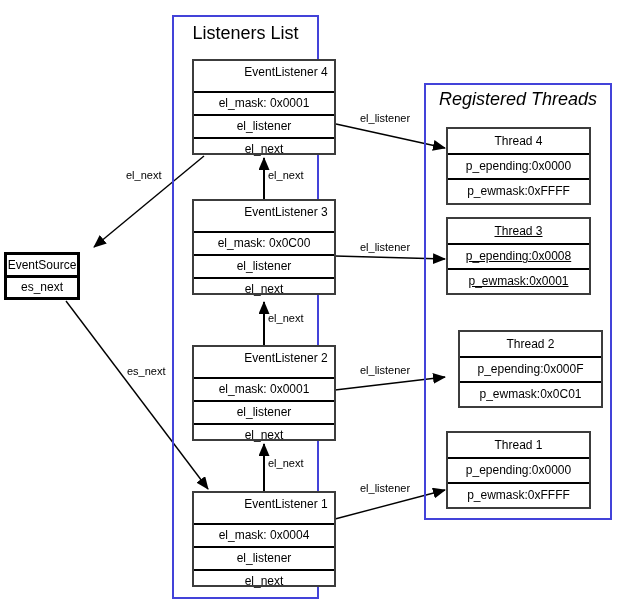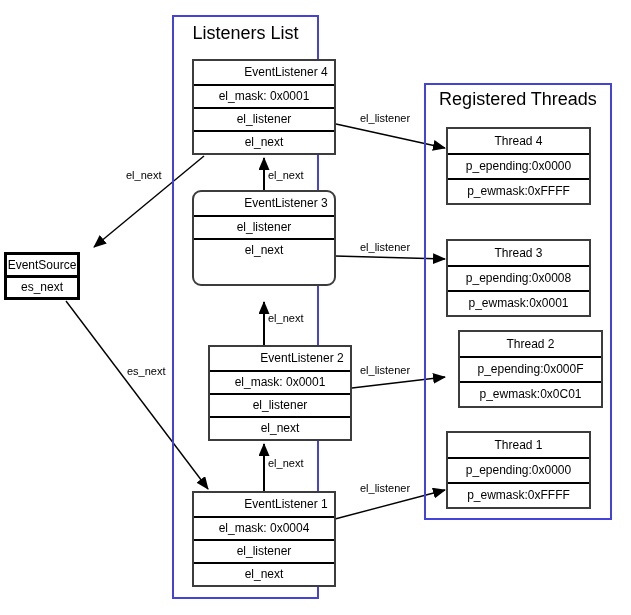--- a/index.html
+++ b/index.html
@@ -37,21 +37,21 @@
     background: #ffffff;
     border: 2px solid #3c3c3c;
     text-align: center;
     font-size: 12px;
   }
   .node .row { border-top: 2px solid #000; overflow: hidden; white-space: nowrap; }
   .node .row:first-child { border-top: none; }
 
   .lnode { width: 144px; height: 96px; }
   .lnode .row { height: 21px; line-height: 21px; }
-  .lnode .row:first-child { height: 23px; line-height: 23px; padding-left: 44px; }
+  .lnode .row:first-child { height: 30px; line-height: 23px; padding-left: 44px; }
 
   .tnode { width: 145px; height: 78px; }
   .tnode .row { height: 23px; line-height: 23px; }
   .tnode .row:first-child { height: 24px; line-height: 24px; border-radius: 6px; }
 
   .esnode {
     width: 76px; height: 48px;
     border: 3px solid #000;
   }
   .esnode .row { height: 19px; line-height: 19px; border-top: 3px solid #000; }
@@ -87,62 +87,63 @@
     <line class="thin" x1="335" y1="256" x2="445" y2="259" marker-end="url(#arr)"></line>
     <line class="thin" x1="335" y1="390" x2="445" y2="377" marker-end="url(#arr)"></line>
     <line class="thin" x1="335" y1="519" x2="445" y2="490" marker-end="url(#arr)"></line>
   </svg>
 
   <div class="group" style="left:172px; top:15px; width:147px; height:584px;">
     <div class="group-title" style="top:6px;">Listeners List</div>
   </div>
 
   <div class="group" style="left:424px; top:83px; width:188px; height:437px;">
-    <div class="group-title" style="top:4px;">Registered Threads</div>
+    <div class="group-title" style="top:4px;font-style:italic;">Registered Threads</div>
   </div>
 
   <div class="node esnode" style="left:4px; top:252px;">
     <div class="row">EventSource</div>
     <div class="row">es_next</div>
   </div>
 
   <div class="node lnode" style="left:192px; top:59px;">
     <div class="row">EventListener 4</div>
     <div class="row">el_mask: 0x0001</div>
     <div class="row">el_listener</div>
     <div class="row">el_next</div>
   </div>
 
-  <div class="node lnode" style="left:192px; top:190px;border-radius:9px;">
+  <div class="node lnode" style="left:192px; top:199px;">
     <div class="row">EventListener 3</div>
+    <div class="row">el_mask: 0x0C00</div>
     <div class="row">el_listener</div>
     <div class="row">el_next</div>
   </div>
 
-  <div class="node lnode" style="left:208px; top:345px;">
+  <div class="node lnode" style="left:192px; top:345px;">
     <div class="row">EventListener 2</div>
     <div class="row">el_mask: 0x0001</div>
     <div class="row">el_listener</div>
     <div class="row">el_next</div>
   </div>
 
   <div class="node lnode" style="left:192px; top:491px;">
     <div class="row">EventListener 1</div>
     <div class="row">el_mask: 0x0004</div>
     <div class="row">el_listener</div>
     <div class="row">el_next</div>
   </div>
 
   <div class="node tnode" style="left:446px; top:127px;">
     <div class="row">Thread 4</div>
     <div class="row">p_epending:0x0000</div>
     <div class="row">p_ewmask:0xFFFF</div>
   </div>
 
-  <div class="node tnode" style="left:446px; top:239px;">
+  <div class="node tnode" style="left:446px; top:217px;text-decoration:underline;">
     <div class="row">Thread 3</div>
     <div class="row">p_epending:0x0008</div>
     <div class="row">p_ewmask:0x0001</div>
   </div>
 
   <div class="node tnode" style="left:446px; top:330px;margin-left:12px;">
     <div class="row">Thread 2</div>
     <div class="row">p_epending:0x000F</div>
     <div class="row">p_ewmask:0x0C01</div>
   </div>

